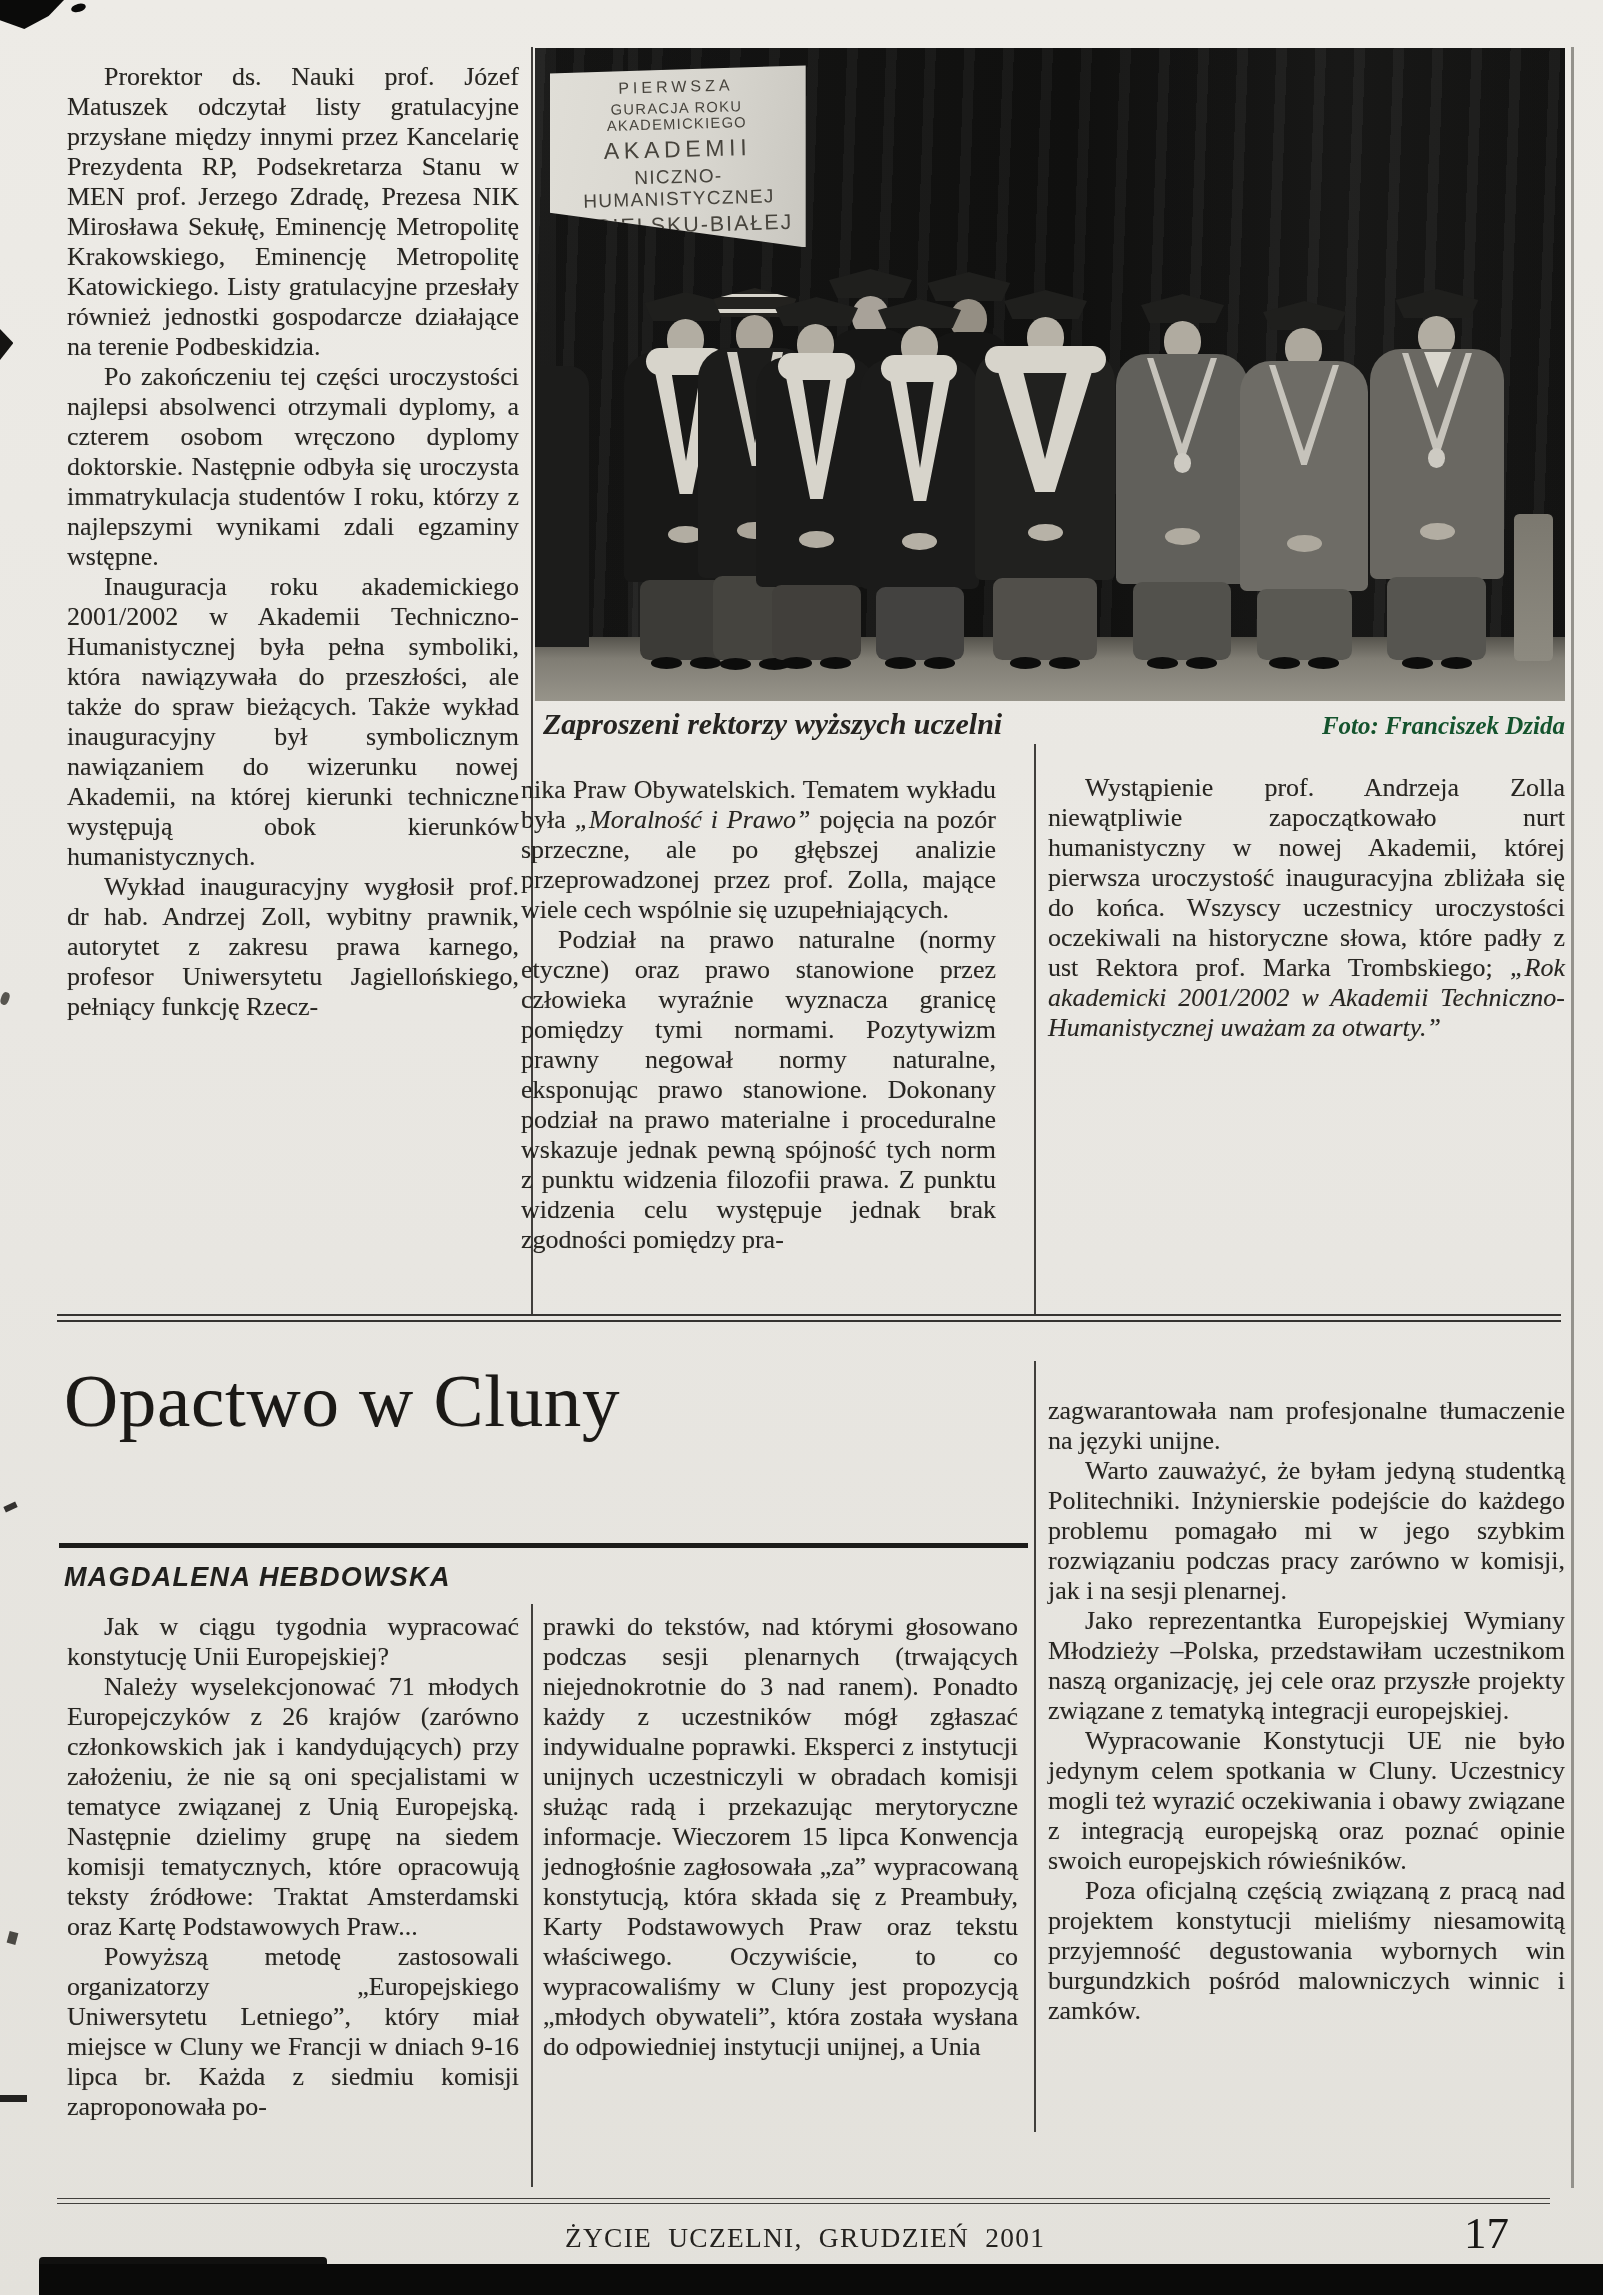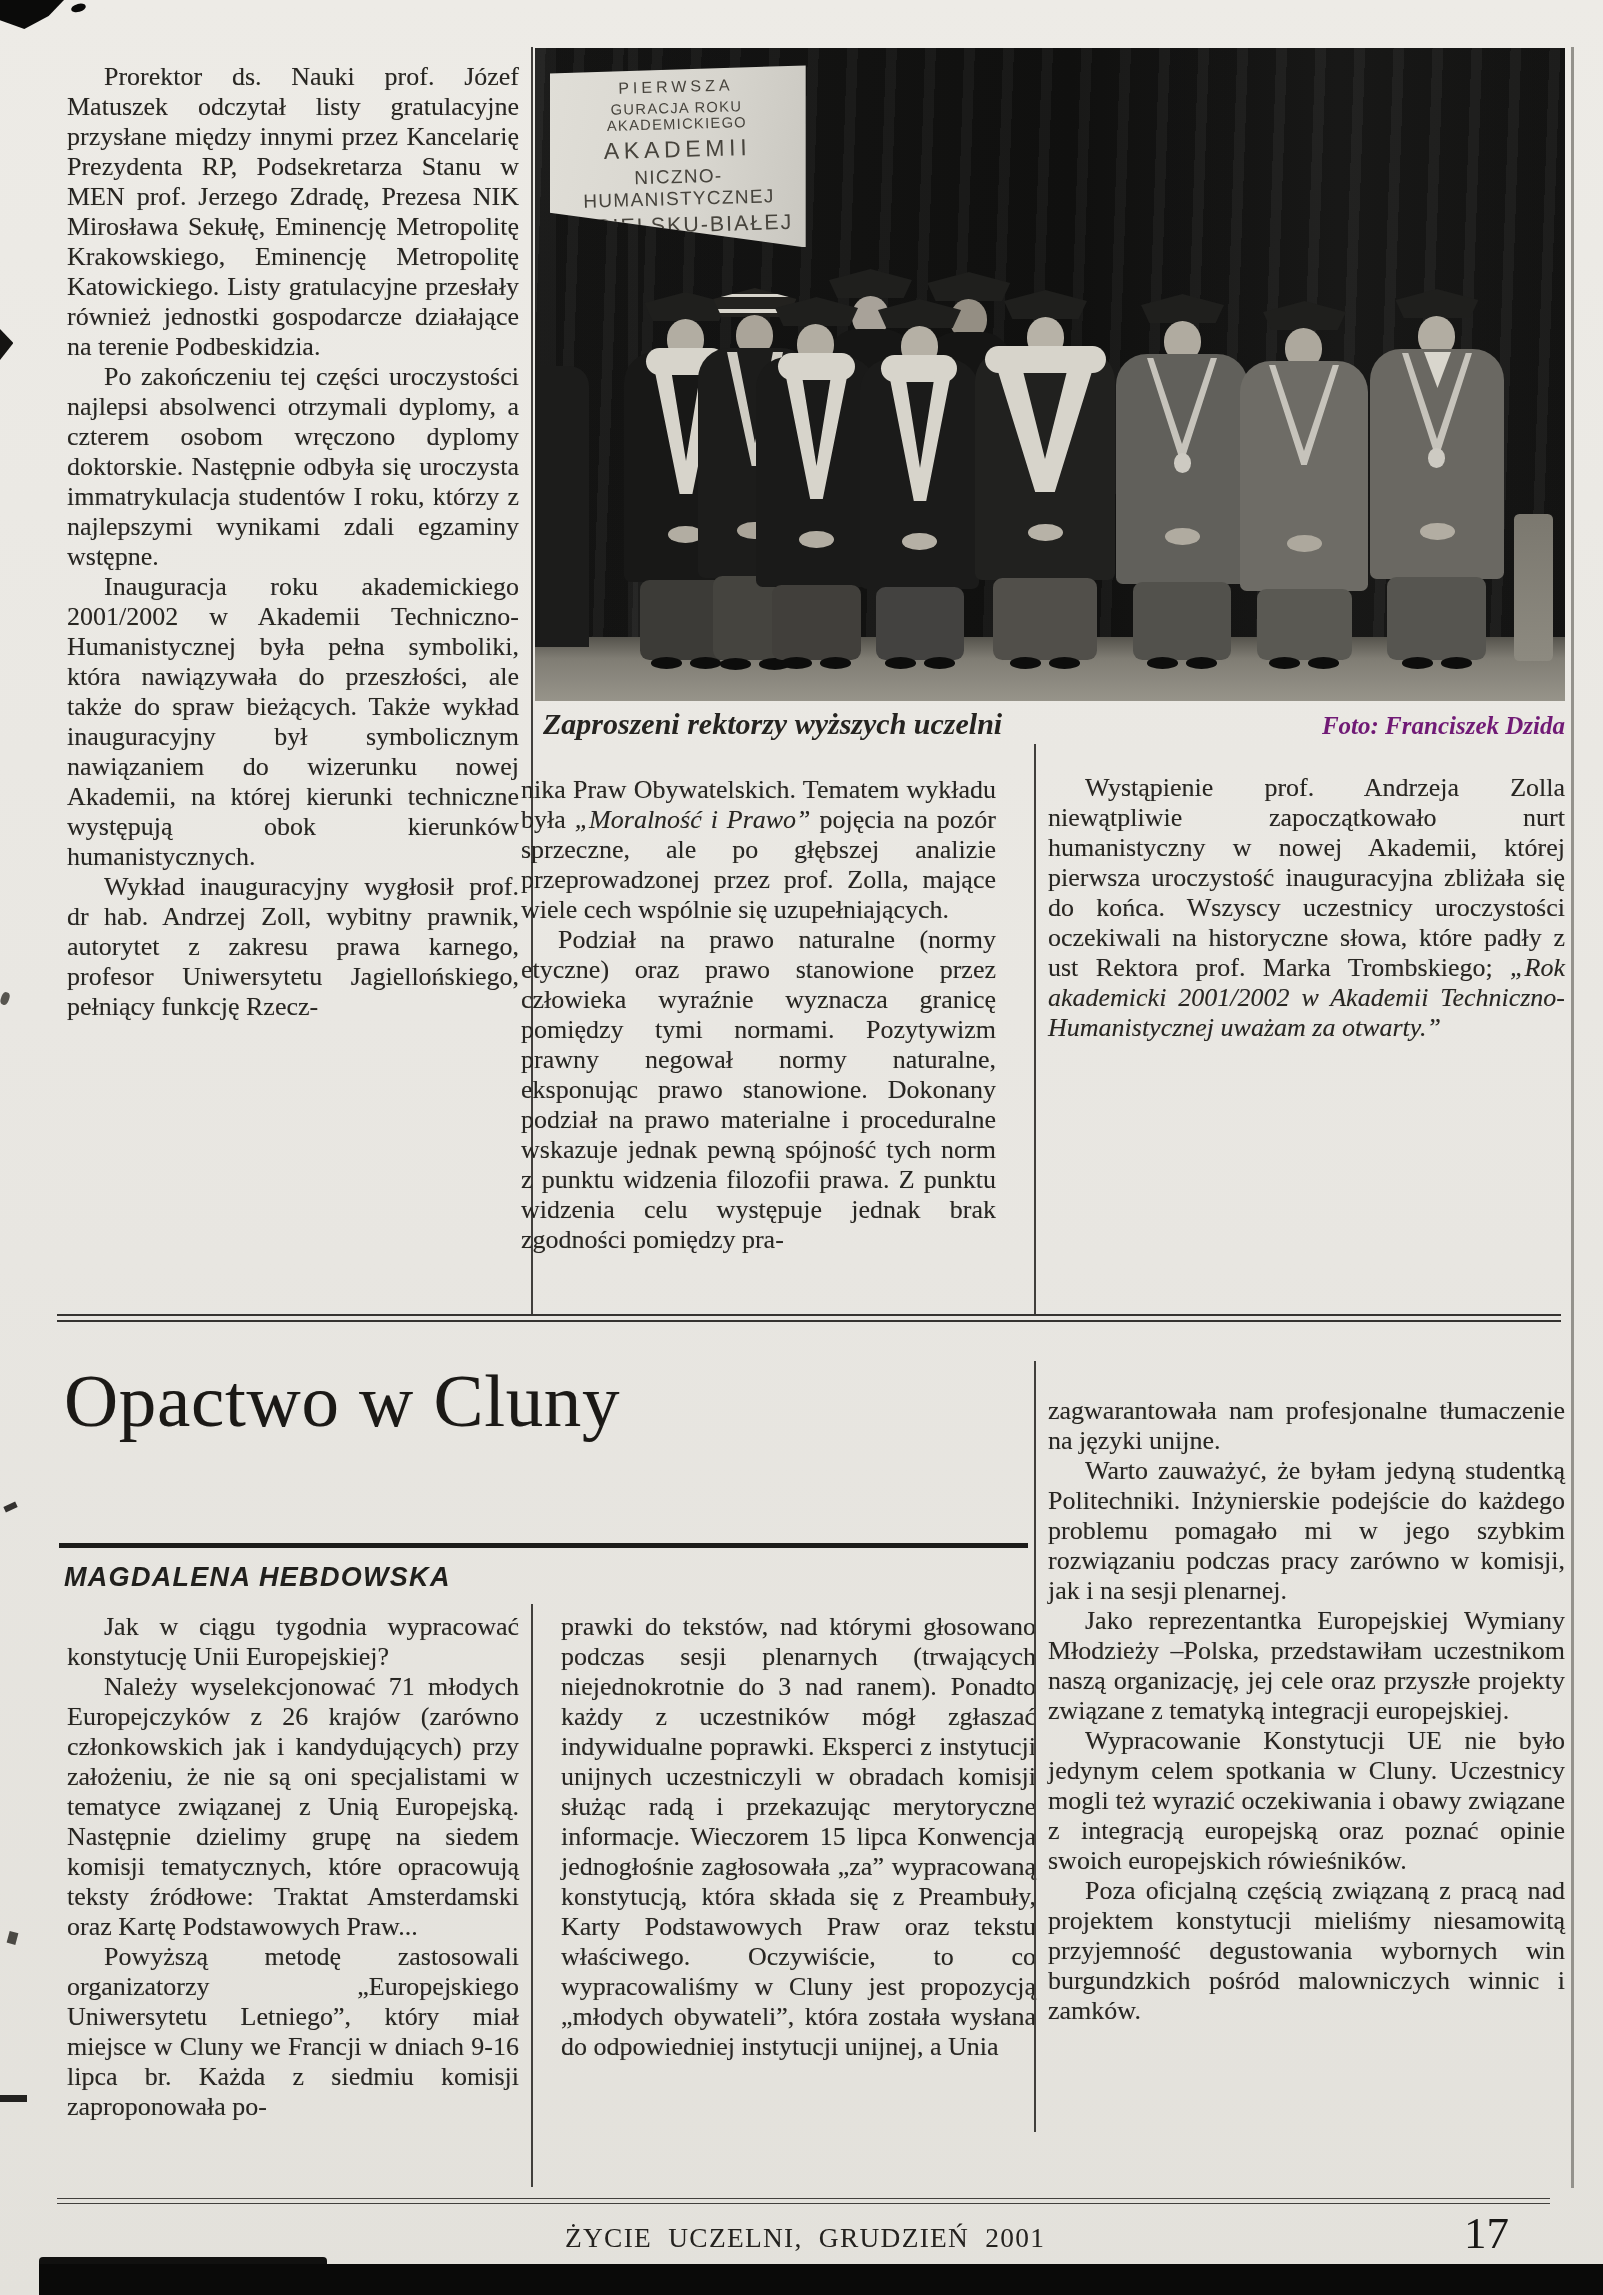--- a/index.html
+++ b/index.html
@@ -57,21 +57,21 @@
   #photo-edge-figure{position:absolute;left:-20px;bottom:54px;width:74px;height:281px;
     background:#1c1c1b;border-radius:20px 20px 0 0;}
 
   
   #photo-caption{
     position:absolute;left:543px;top:707px;width:669px;
     font-style:italic;font-weight:700;font-size:30px;color:#252320;
   }
   #photo-credit{
     position:absolute;left:1164px;top:712px;width:401px;text-align:right;
-    font-style:italic;font-weight:700;font-size:25px;color:#701a75;
+    font-style:italic;font-weight:700;font-size:25px;color:#14532d;
   }
 
   
   #headline{position:absolute;left:64px;top:1358px;width:967px;
     font-size:75px;line-height:86px;letter-spacing:0.7px;color:#1b1916;
     text-shadow:0 0 0.7px rgba(20,18,14,.3);}
   #headline-rule{position:absolute;left:59px;top:1543px;width:969px;height:4.7px;background:#1d1c1a;}
   #author{position:absolute;left:64px;top:1562px;
     font-family:"Liberation Sans",sans-serif;font-style:italic;font-weight:700;
     font-size:27px;letter-spacing:1.3px;color:#21201d;}
@@ -246,21 +246,21 @@
 <div id="author">MAGDALENA HEBDOWSKA</div>
 
 <div class="textcol" id="bottom-col-left" style="left:67px;top:1612px;width:452px;">
     <p><span>Jak w ciągu tygodnia wypracować konstytucję Unii Europejskiej?</span></p>
     <p><span>Należy wyselekcjonować 71 młodych Europejczyków z 26 krajów (zarówno członkowskich jak i kandydujących) przy założeniu, że nie są oni specjalistami w tematyce związanej z Unią Europejską. Następnie dzielimy grupę na siedem komisji tematycznych, które opracowują teksty źródłowe: Traktat Amsterdamski oraz Kartę Podstawowych Praw...</span></p>
     <p><span>Powyższą metodę zastosowali organizatorzy „Europejskiego Uniwersytetu Letniego”, który miał miejsce w Cluny we Francji w dniach 9-16 lipca br. Każda z siedmiu komisji zaproponowała po-</span></p>
   </div>
 
 <div class="vline" style="left:531px;top:1604px;height:583px;"></div>
 
-<div class="textcol" id="bottom-col-mid" style="left:543px;top:1612px;width:475px;margin-left:18px;">
+<div class="textcol" id="bottom-col-mid" style="left:543px;top:1612px;width:475px;">
     <p class="cont"><span>prawki do tekstów, nad którymi głosowano podczas sesji plenarnych (trwających niejednokrotnie do 3 nad ranem). Ponadto każdy z uczestników mógł zgłaszać indywidualne poprawki. Eksperci z instytucji unijnych uczestniczyli w obradach komisji służąc radą i przekazując merytoryczne informacje. Wieczorem 15 lipca Konwencja jednogłośnie zagłosowała „za” wypracowaną konstytucją, która składa się z Preambuły, Karty Podstawowych Praw oraz tekstu właściwego. Oczywiście, to co wypracowaliśmy w Cluny jest propozycją „młodych obywateli”, która została wysłana do odpowiedniej instytucji unijnej, a Unia</span></p>
   </div>
 
 <div class="vline" style="left:1034px;top:1361px;height:771px;"></div>
 
 <div class="textcol" id="bottom-col-right" style="left:1048px;top:1396px;width:517px;">
     <p class="cont"><span>zagwarantowała nam profesjonalne tłumaczenie na języki unijne.</span></p>
     <p><span>Warto zauważyć, że byłam jedyną studentką Politechniki. Inżynierskie podejście do każdego problemu pomagało mi w jego szybkim rozwiązaniu podczas pracy zarówno w komisji, jak i na sesji plenarnej.</span></p>
     <p><span>Jako reprezentantka Europejskiej Wymiany Młodzieży –Polska, przedstawiłam uczestnikom naszą organizację, jej cele oraz przyszłe projekty związane z tematyką integracji europejskiej.</span></p>
     <p><span>Wypracowanie Konstytucji UE nie było jedynym celem spotkania w Cluny. Uczestnicy mogli też wyrazić oczekiwania i obawy związane z integracją europejską oraz poznać opinie swoich europejskich rówieśników.</span></p>

